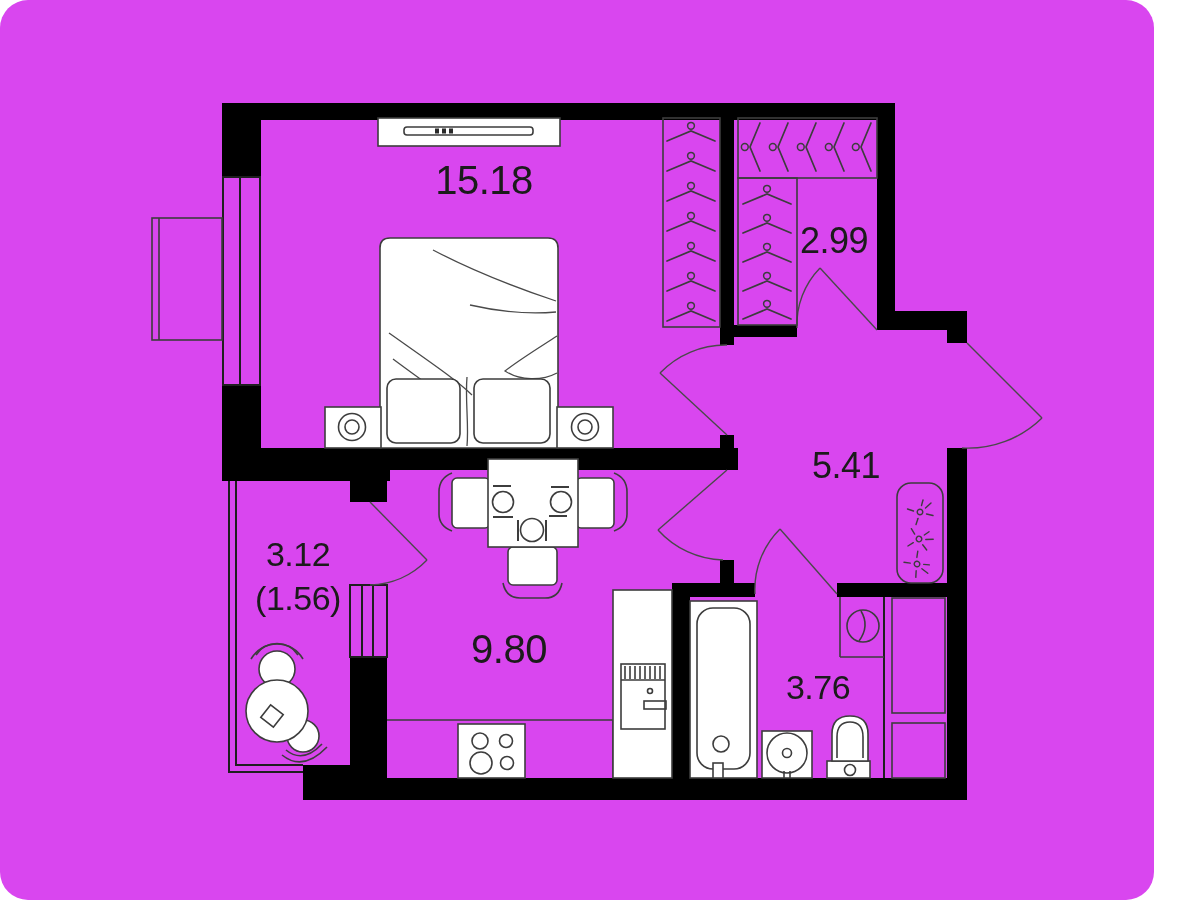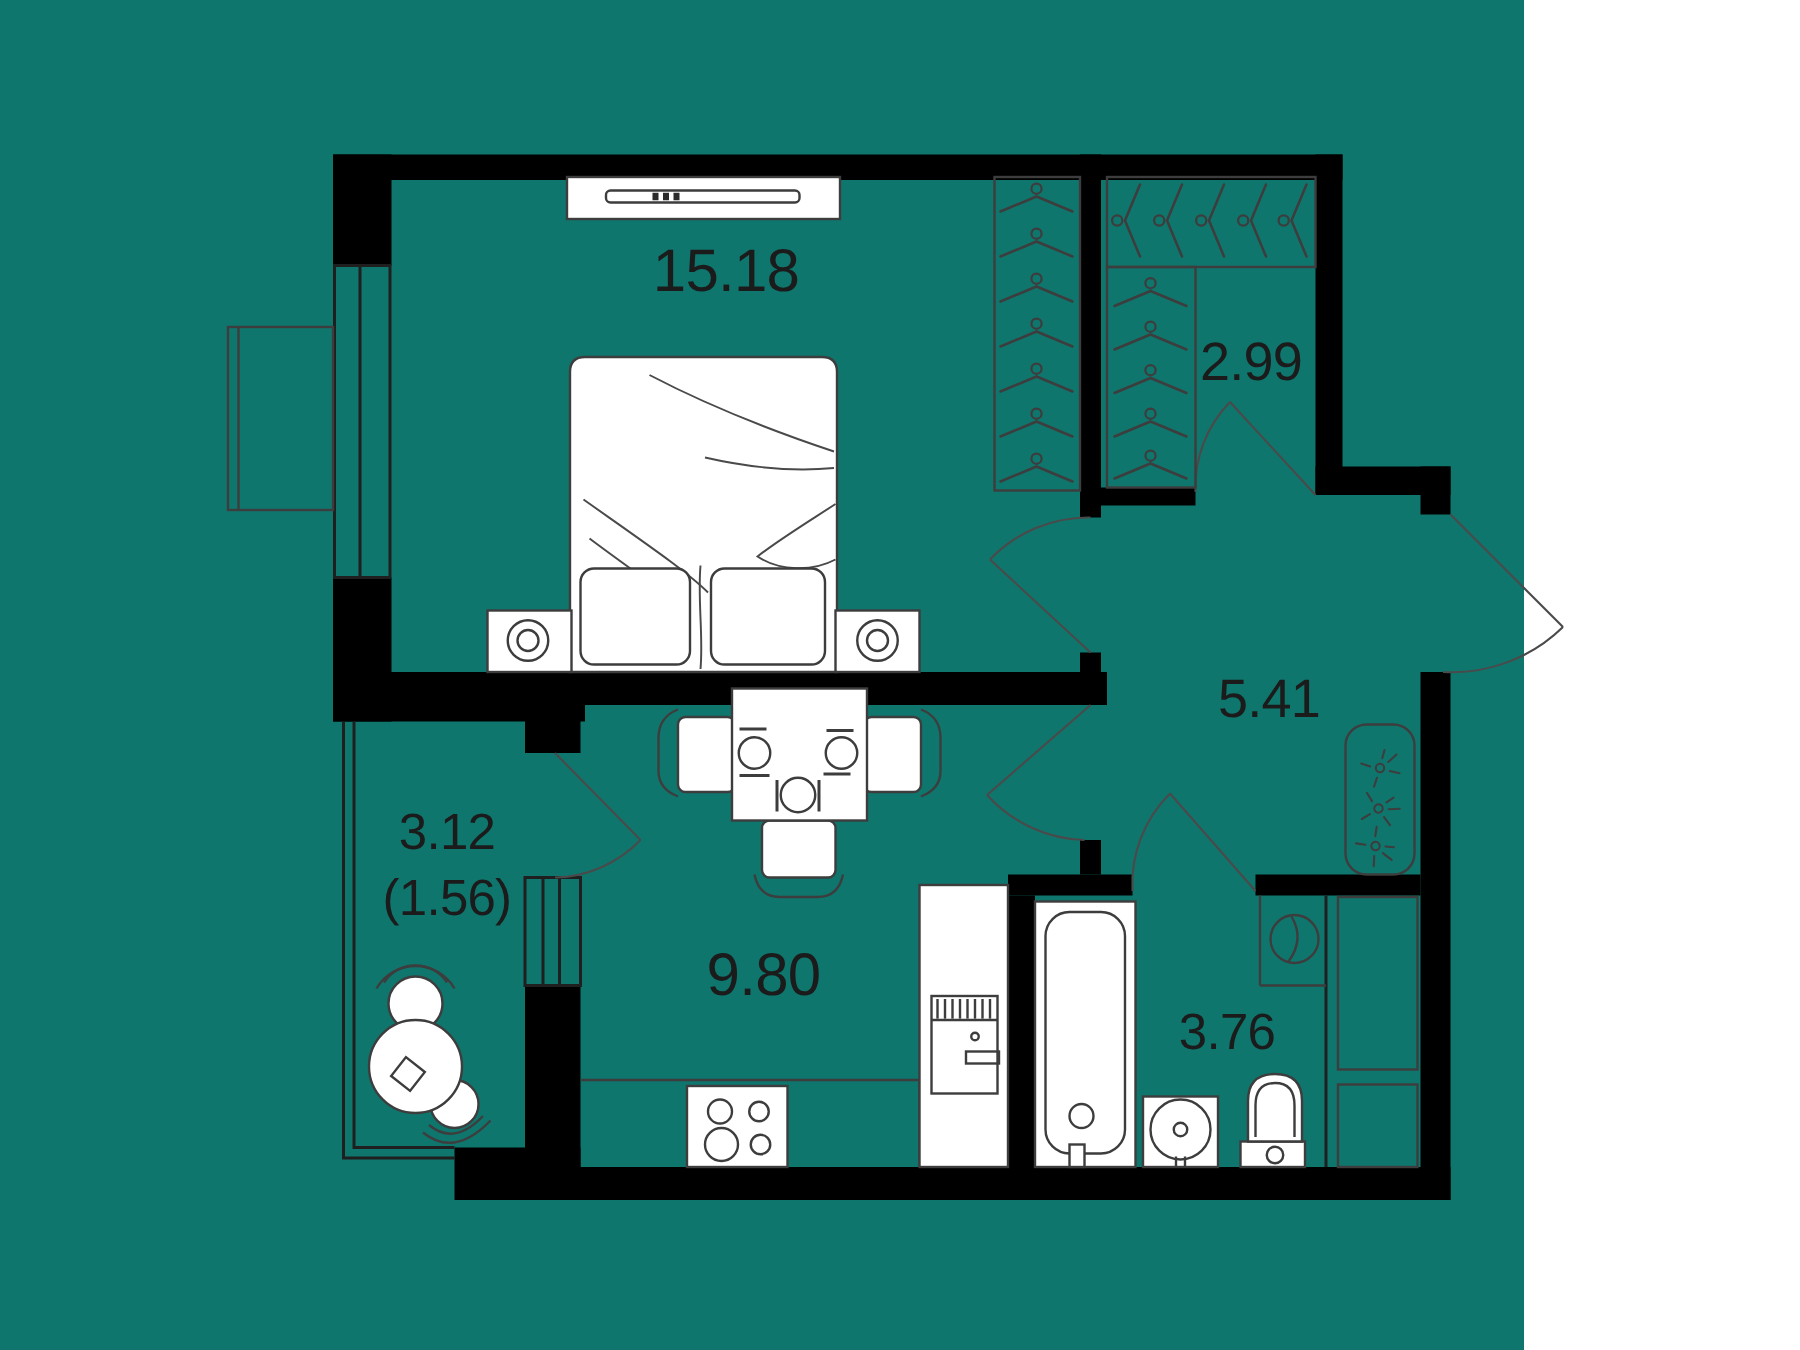--- a/index.html
+++ b/index.html
@@ -1,16 +1,16 @@
 <!DOCTYPE html>
 <html><head>
 <meta charset="utf-8">
 <style>
   html,body{margin:0;padding:0;background:#ffffff;width:1200px;height:900px;overflow:hidden;}
-  .plan-wrap{width:1016px;height:900px;background:#0f766e;}
+  .plan-wrap{width:1154px;height:900px;background:#d946ef;border-radius:28px;}
   svg{display:block;}
   .wall{fill:#000000;stroke:none;}
   .thin{stroke:#1f1f1f;stroke-width:2;fill:none;}
   .furn{stroke:#3d3d3d;stroke-width:1.6;fill:none;}
   .furnw{stroke:#3d3d3d;stroke-width:1.6;fill:#ffffff;}
   .soft{stroke:#4a4a4a;stroke-width:1.3;fill:none;}
   .arc{stroke:#4a4a4a;stroke-width:1.4;fill:none;}
   .mark{fill:#2b2b2b;stroke:none;}
   text.room-label{
     font-family:"Liberation Sans", sans-serif;

